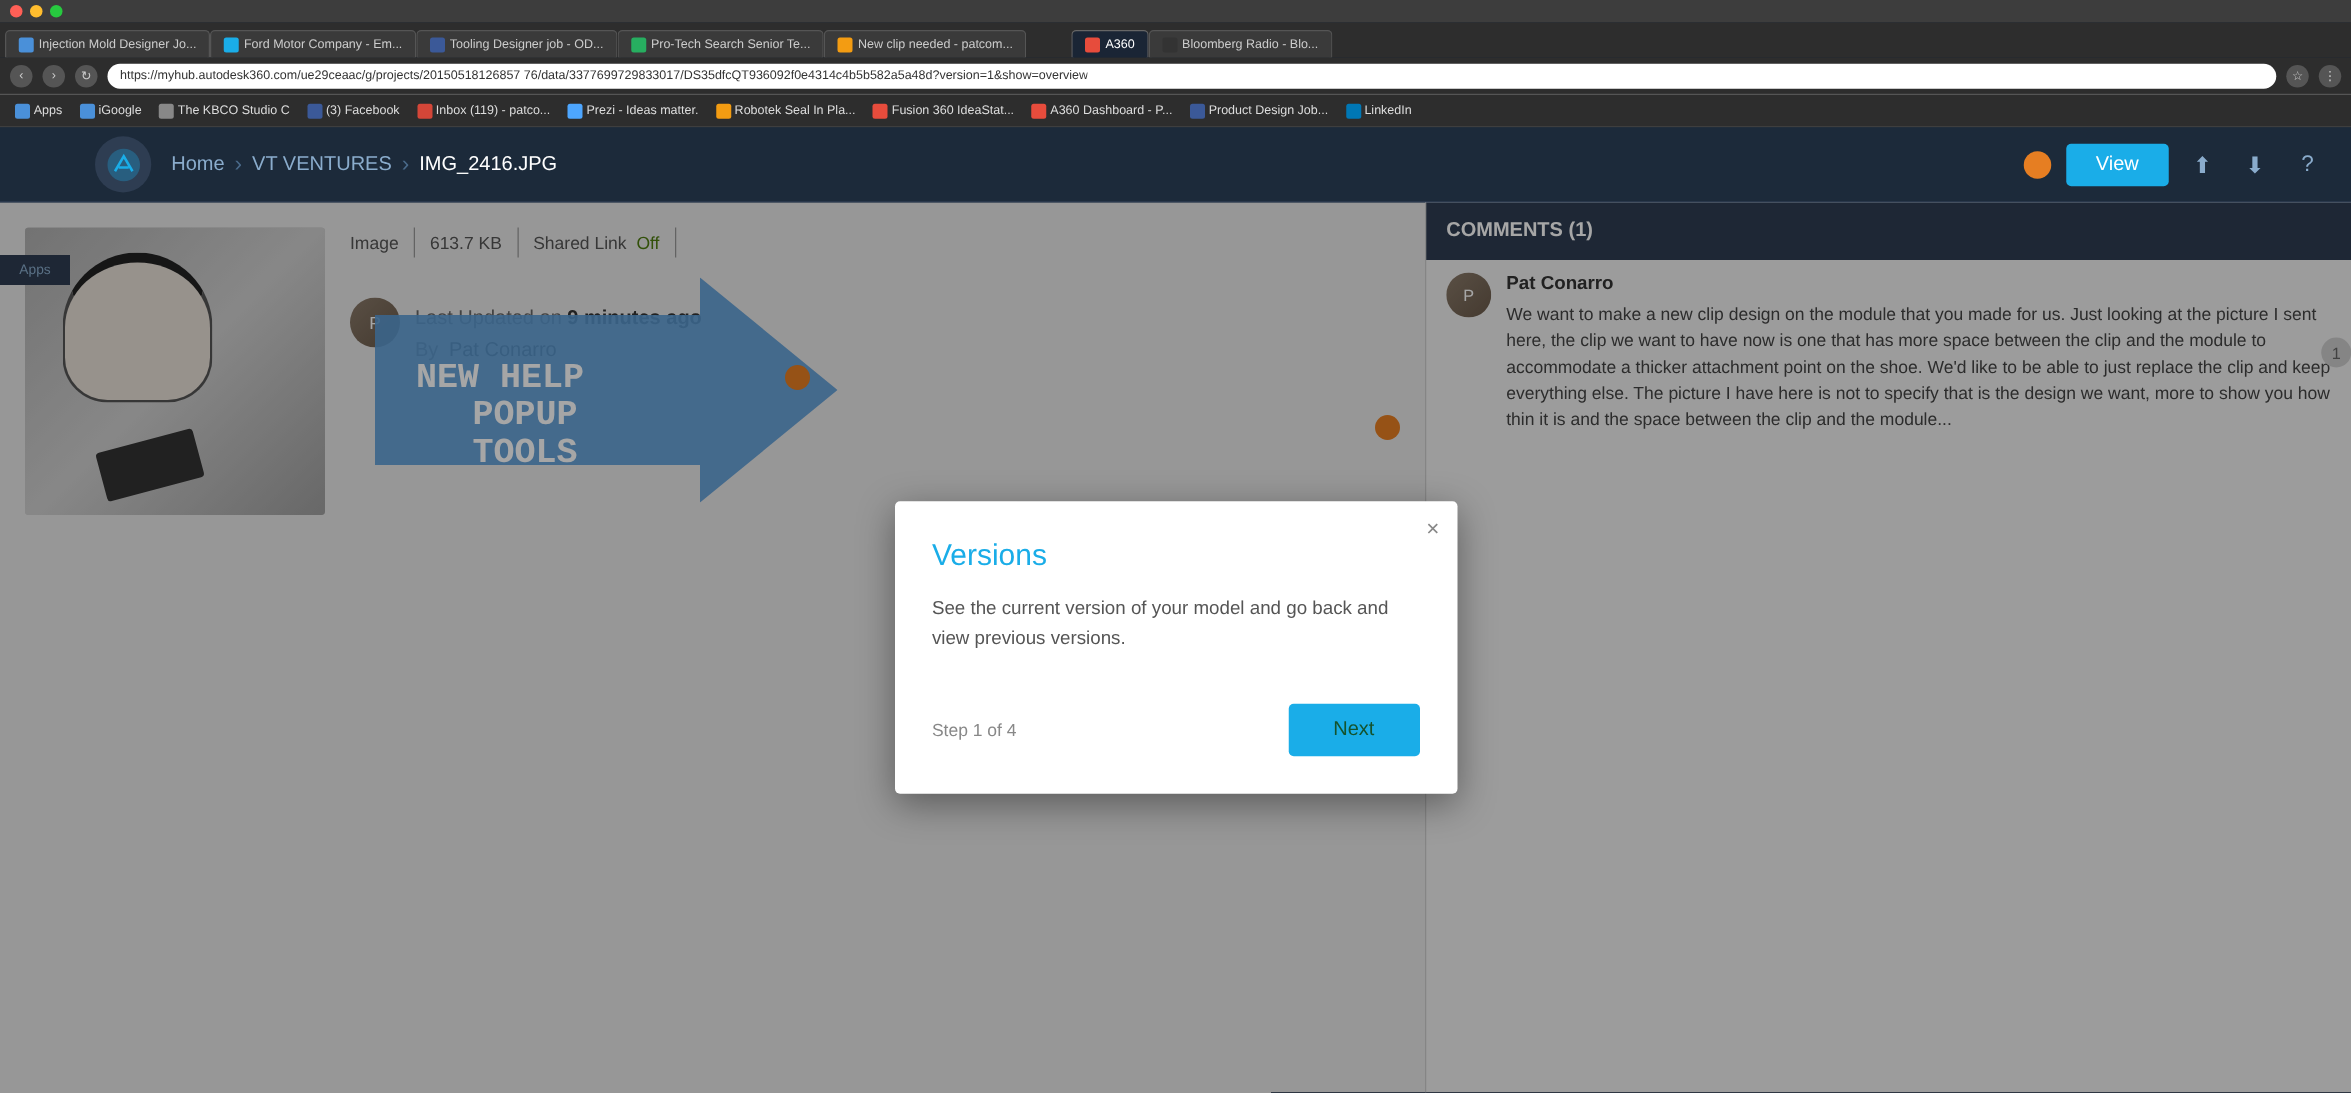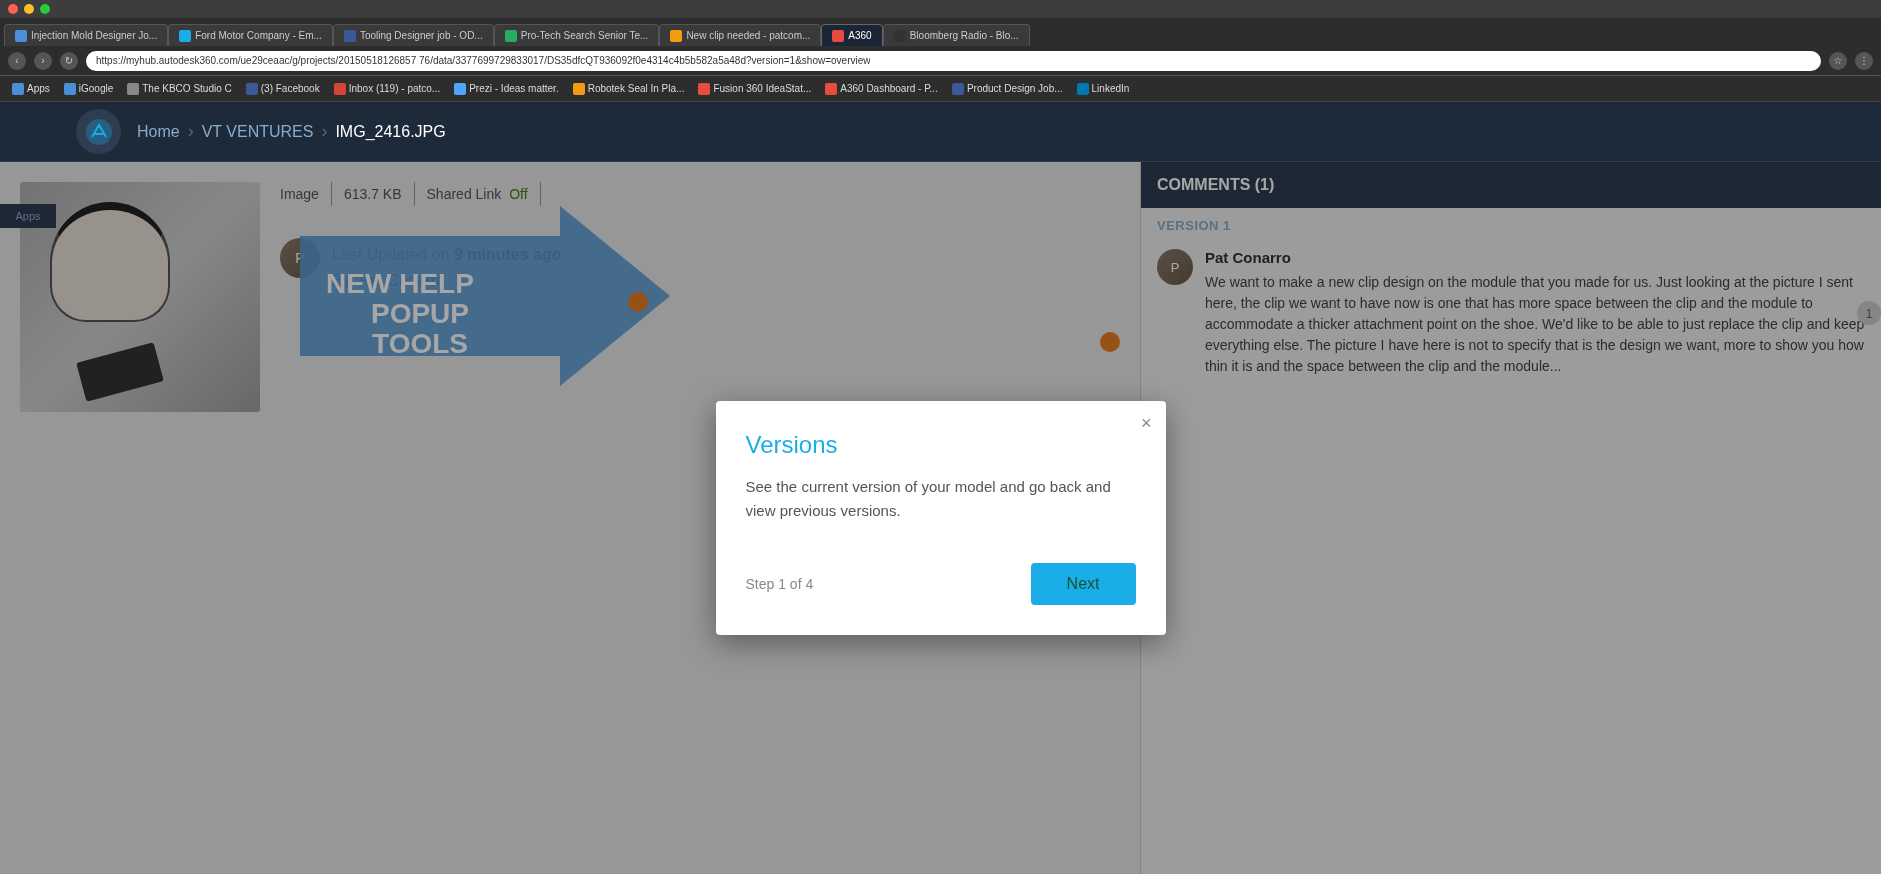--- a/index.html
+++ b/index.html
@@ -41,20 +41,21 @@
       overflow: hidden;
       color: #ccc;
       background: #3a3a3a;
       border: 1px solid #555;
       border-bottom: none;
     }
     .tab.active {
       background: #1a2535;
       color: #fff;
       border-color: #666;
+      margin-left: 36px;
     }
     .tab-favicon {
       width: 12px;
       height: 12px;
       border-radius: 2px;
       flex-shrink: 0;
     }
     .tab-label { overflow: hidden; text-overflow: ellipsis; flex: 1; }
 
     
@@ -232,25 +233,26 @@
       border-radius: 50%;
       background: #8a6a4a;
       overflow: hidden;
       flex-shrink: 0;
     }
     .author-row { display: flex; gap: 12px; align-items: center; margin-top: 12px; }
 
     
     .help-arrow-container {
       position: absolute;
-      top: 44px;
+      top: 60px;
       left: 300px;
       width: 370px;
       height: 180px;
       z-index: 5;
+      font-family: Liberation Mono, monospace;
     }
     .help-arrow {
       width: 100%;
       height: 100%;
     }
 
     
     .orange-dot {
       width: 20px; height: 20px;
       border-radius: 50%;
@@ -496,20 +498,27 @@
     </div>
 
     <div class="breadcrumb">
       <span class="breadcrumb-item">Home</span>
       <span class="nav-separator">›</span>
       <span class="breadcrumb-item">VT VENTURES</span>
       <span class="nav-separator">›</span>
       <span class="breadcrumb-item current">IMG_2416.JPG</span>
     </div>
 
+    <div class="nav-right">
+      <div class="orange-dot" style="position: relative; width: 22px; height: 22px;"></div>
+      <button class="view-btn">View</button>
+      <div class="nav-icon-btn">⬆</div>
+      <div class="nav-icon-btn">⬇</div>
+      <div class="nav-icon-btn">?</div>
+    </div>
   </div>
 
   <div class="main-content">
 
     <div class="left-panel">
 
       <div class="orange-dot" style="top: 130px; left: 628px;"></div>
       <div class="orange-dot" style="top: 170px; left: 1100px; position: absolute;"></div>
 
       <div class="help-arrow-container">
@@ -558,21 +567,20 @@
             </div>
           </div>
         </div>
       </div>
     </div>
 
     <div class="right-panel">
       <div class="right-panel-header">
         <span>COMMENTS (1)</span>
       </div>
-      <div class="section-label">VERSION 1</div>
 
       <div class="comment-row">
         <div class="commenter-avatar">
           <div style="width:100%;height:100%;background:linear-gradient(135deg,#8a7a6a,#6a5a4a);display:flex;align-items:center;justify-content:center;color:#fff;font-size:13px;">P</div>
         </div>
         <div class="comment-body">
           <div class="commenter-name">Pat Conarro</div>
           <div class="comment-text">We want to make a new clip design on the module that you made for us. Just looking at the picture I sent here, the clip we want to have now is one that has more space between the clip and the module to accommodate a thicker attachment point on the shoe. We'd like to be able to just replace the clip and keep everything else. The picture I have here is not to specify that is the design we want, more to show you how thin it is and the space between the clip and the module...</div>
         </div>
         <div class="comment-number">1</div>

